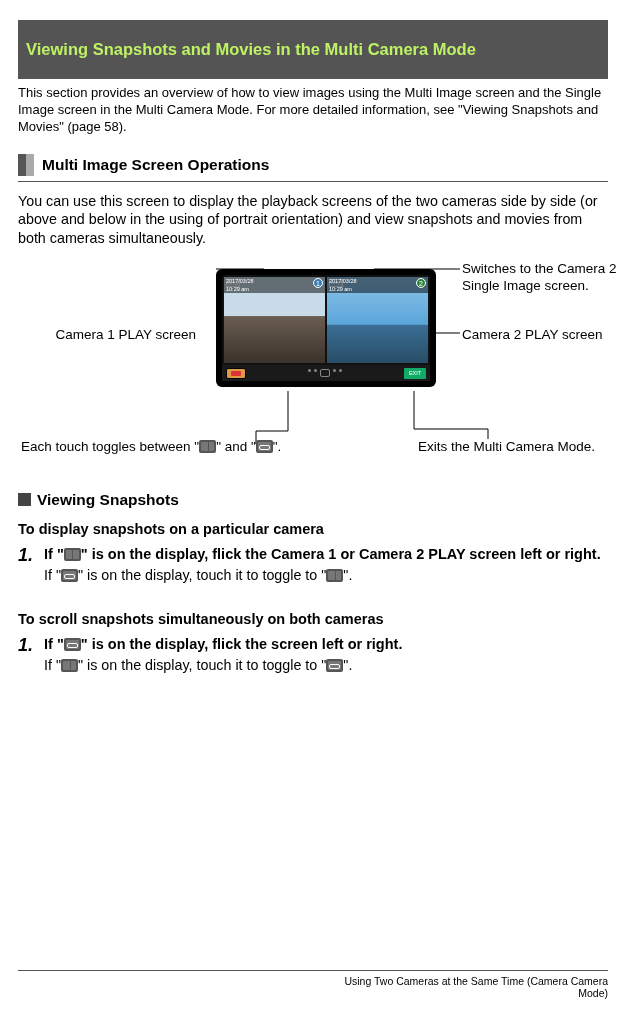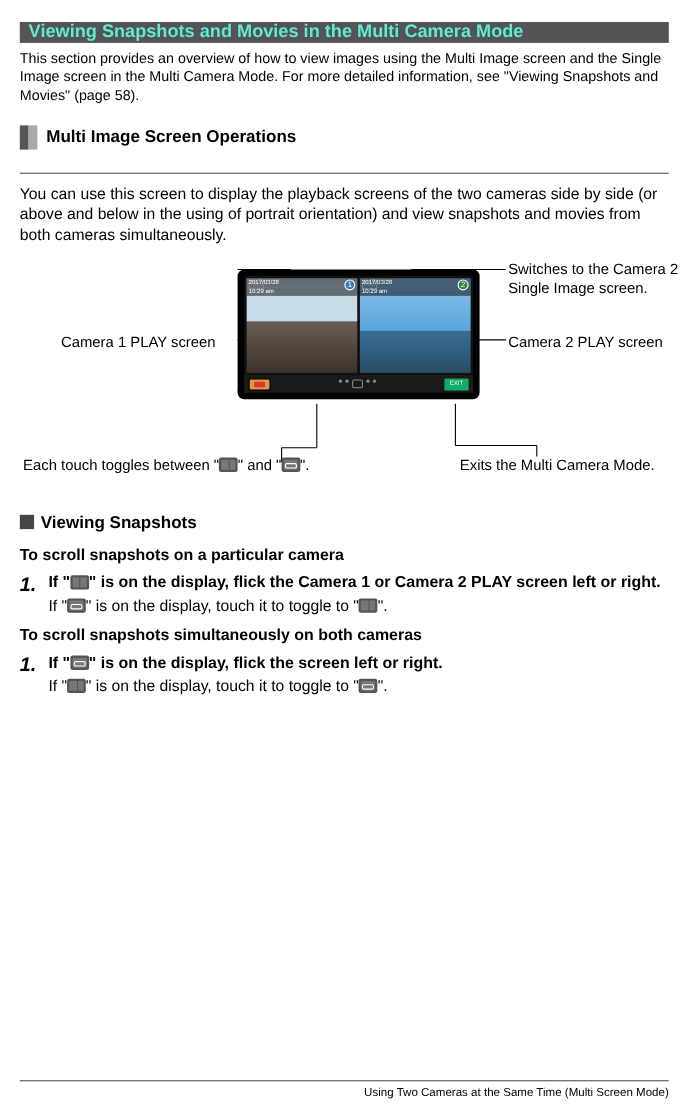--- a/index.html
+++ b/index.html
@@ -8,28 +8,28 @@
       height: 1013px;
       font-family: Arial, Helvetica, sans-serif;
       font-size: 14px;
       color: #000;
       background: #fff;
       position: relative;
       padding: 20px 18px 0 18px;
     }
     .title-bar {
       background: #545454;
-      color: #5eead4;
+      color: #bef264;
       font-weight: bold;
       font-size: 16.5px;
-      padding: 0 8px;
+      padding: 20px 8px;
       margin-bottom: 6px;
     }
     .intro { font-size: 13px; line-height: 1.3; margin-bottom: 18px; }
-    .subheading-row { display: flex; align-items: center; margin-bottom: 21px; }
+    .subheading-row { display: flex; align-items: center; margin-bottom: 5px; }
     .sub-bar1 { width: 8px; height: 22px; background: #555; }
     .sub-bar2 { width: 8px; height: 22px; background: #aaa; margin-right: 8px; }
     .subheading { font-weight: bold; font-size: 15.5px; }
     .sub-underline { border-bottom: 1.5px solid #555; margin-bottom: 10px; }
     .subdesc { font-size: 14.3px; line-height: 1.3; margin-bottom: 14px; }
 
     
     .diagram { position: relative; width: 590px; height: 200px; margin: 0 auto 30px auto; }
     .callout { position: absolute; font-size: 13.5px; line-height: 1.2; }
     .callout.tl { text-align: right; right: 394px; top: 0; width: 200px; }
@@ -161,45 +161,45 @@
         <div class="exit-btn">EXIT</div>
       </div>
     </div>
   </div>
 </div>
 
 <div class="sec-title">
   <span class="sec-sq"></span><span>Viewing Snapshots</span>
 </div>
 
-<div class="subhead2">To scroll snapshots on a particular camera</div>
+<div class="subhead2">To display snapshots on a particular camera</div>
 <div class="step-row">
   <div class="step-num">1.</div>
   <div class="step-body">
     <div class="step-main">
       <span>If "</span><span class="icon-box split"></span><span>" is on the display, flick the Camera 1 or Camera 2 PLAY screen left or right.</span>
     </div>
     <div class="step-sub">
       <span>If "</span><span class="icon-box link"></span><span>" is on the display, touch it to toggle to "</span><span class="icon-box split"></span><span>".</span>
     </div>
   </div>
 </div>
 
-<div class="subhead2" style="margin-top:9px;">To scroll snapshots simultaneously on both cameras</div>
+<div class="subhead2" style="margin-top:26px;">To scroll snapshots simultaneously on both cameras</div>
 <div class="step-row">
   <div class="step-num">1.</div>
   <div class="step-body">
     <div class="step-main">
       <span>If "</span><span class="icon-box link"></span><span>" is on the display, flick the screen left or right.</span>
     </div>
     <div class="step-sub">
       <span>If "</span><span class="icon-box split"></span><span>" is on the display, touch it to toggle to "</span><span class="icon-box link"></span><span>".</span>
     </div>
   </div>
 </div>
 
 <div class="footer">
   <div class="footer-line"></div>
   <div class="footer-row">
     <div class="spacer"></div>
-    <div class="chapref">Using Two Cameras at the Same Time (Multi Screen Mode)</div>
+    <div class="chapref">Using Two Cameras at the Same Time (Camera Camera Mode)</div>
   </div>
 </div>
 
 </body></html>

